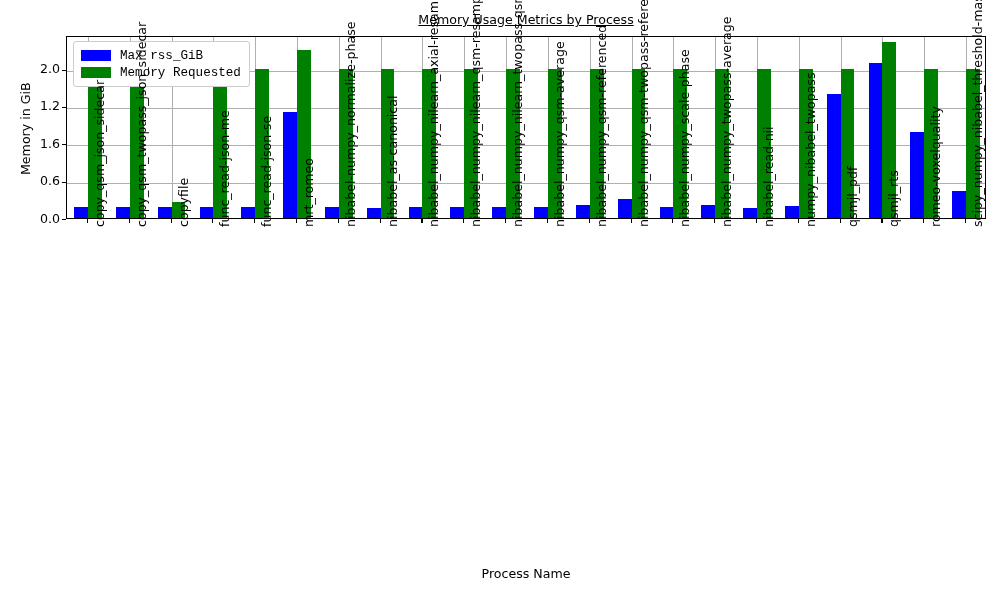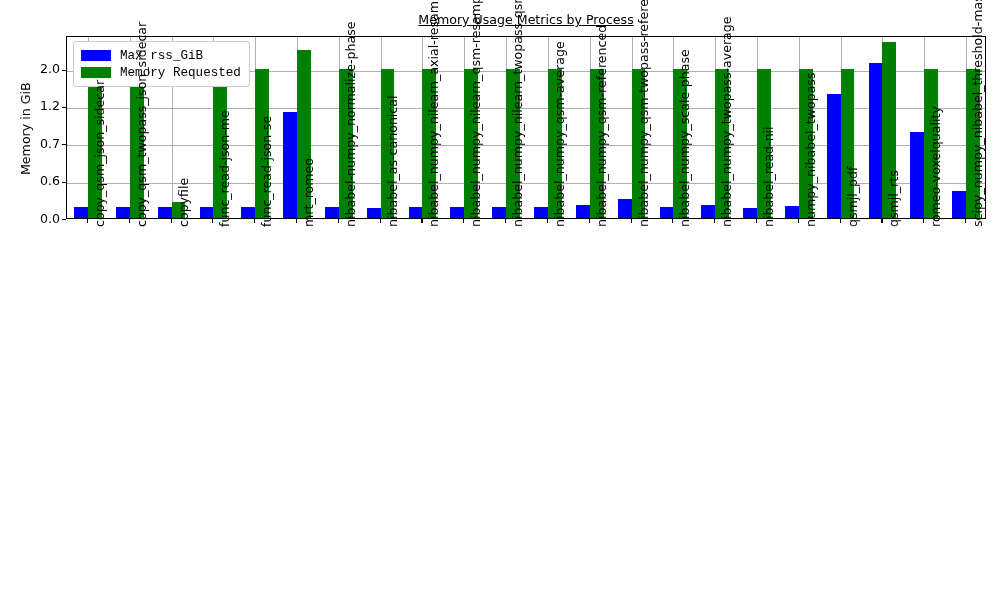--- a/index.html
+++ b/index.html
@@ -237,26 +237,27 @@
       <div class="legend-row">
         <span class="legend-swatch" style="background: rgb(0, 0, 255);"></span>
         <span class="legend-text">Max rss_GiB</span>
       </div>
       <div class="legend-row">
         <span class="legend-swatch" style="background: rgb(0, 128, 0);"></span>
         <span class="legend-text">Memory Requested</span>
       </div>
     </div>
 
+  <div id="xlabel">Process Name</div>
 
 <div class="ytick-label" style="left: 24px; width: 36px; top: 210.5px; right: auto;">0.0</div>
     <div class="ytick-mark" style="left: 62px; top: 219px;"></div>
     <div class="ytick-label" style="left: 24px; width: 36px; top: 173.15px; right: auto;">0.6</div>
     <div class="ytick-mark" style="left: 62px; top: 181.65px;"></div>
-    <div class="ytick-label" style="left: 24px; width: 36px; top: 135.81px; right: auto;">0.7</div>
+    <div class="ytick-label" style="left: 24px; width: 36px; top: 135.81px; right: auto;">1.6</div>
     <div class="ytick-mark" style="left: 62px; top: 144.31px;"></div>
     <div class="ytick-label" style="left: 24px; width: 36px; top: 98.46px; right: auto;">1.2</div>
     <div class="ytick-mark" style="left: 62px; top: 106.96px;"></div>
     <div class="ytick-label" style="left: 24px; width: 36px; top: 61.11px; right: auto;">2.0</div>
     <div class="ytick-mark" style="left: 62px; top: 69.61px;"></div>
     <div class="xtick-mark" style="left: 86.91px;"></div>
     <div class="xtick-label" style="left: 91.91px;">copy_qsm_json_sidecar</div>
     <div class="xtick-mark" style="left: 128.73px;"></div>
     <div class="xtick-label" style="left: 133.73px;">copy_qsm_twopass_json_sidecar</div>
     <div class="xtick-mark" style="left: 170.55px;"></div>

